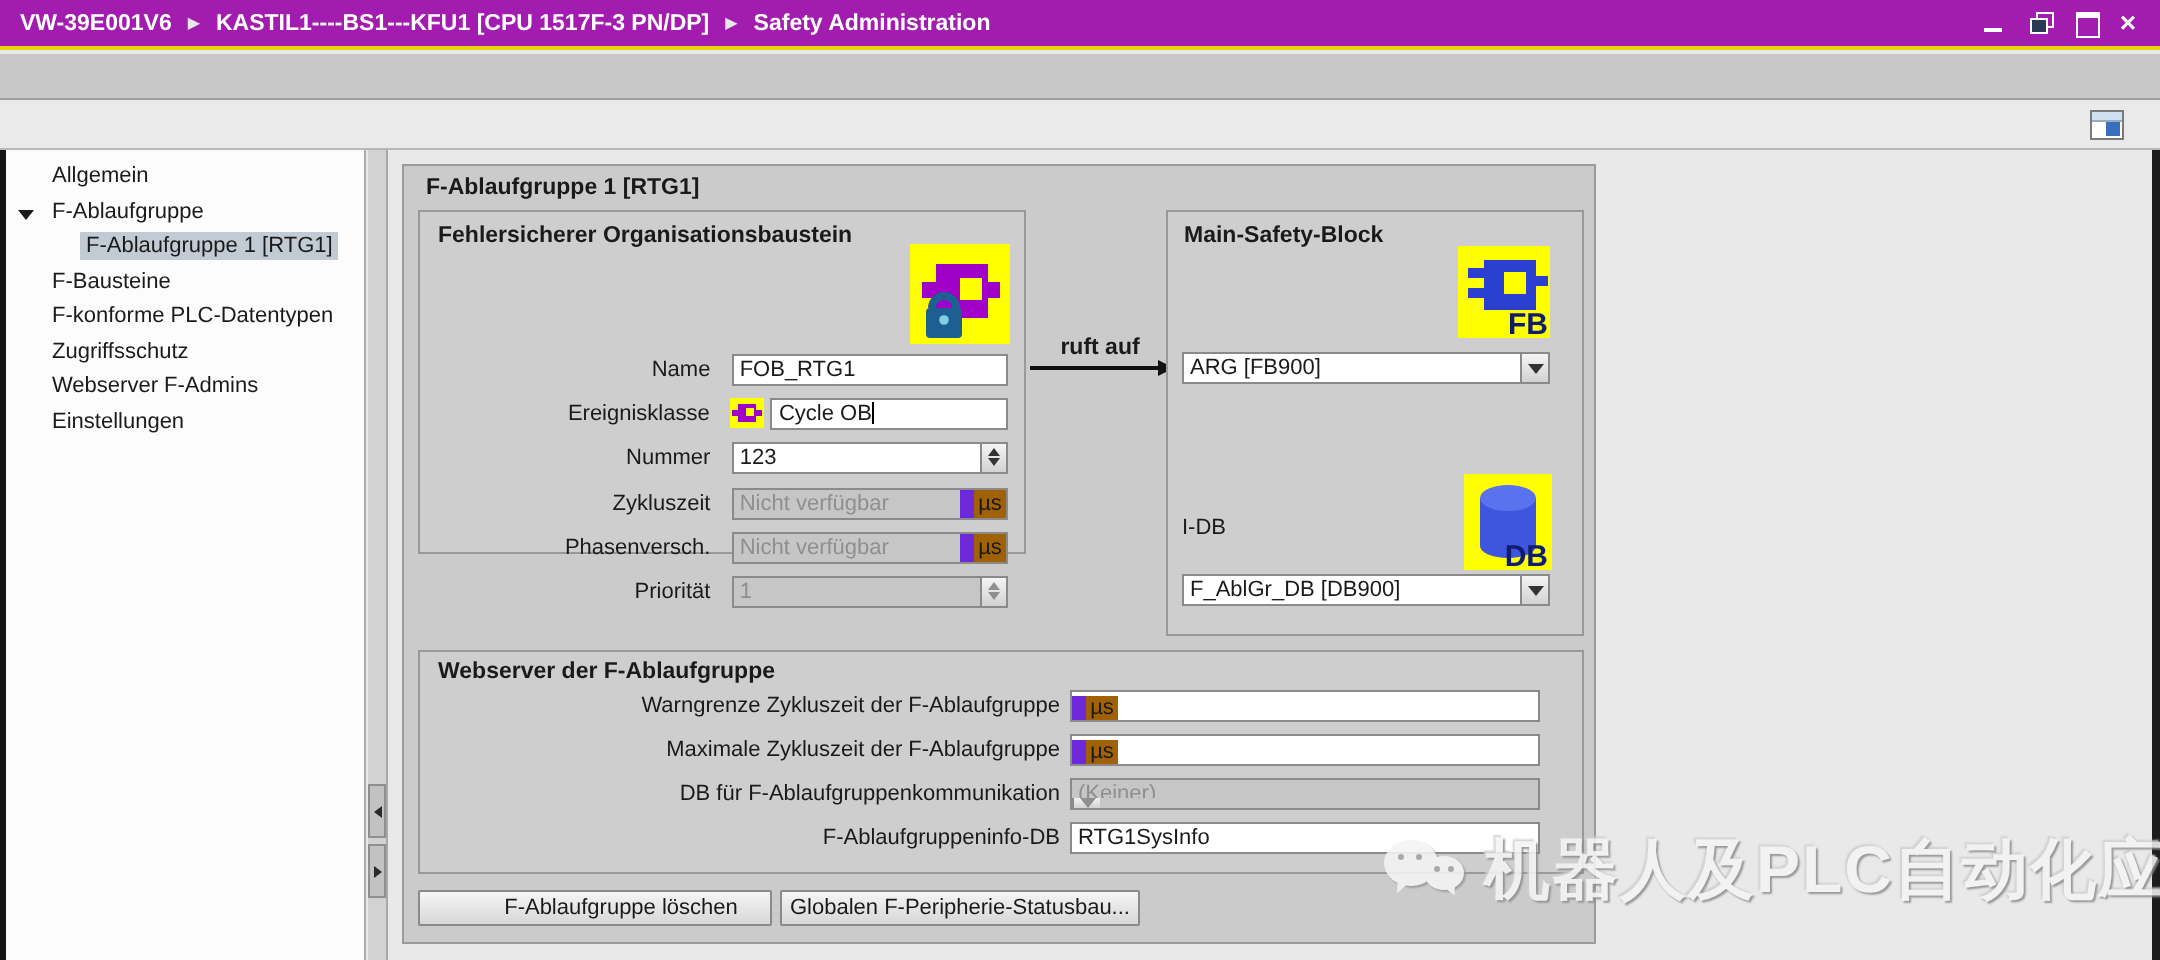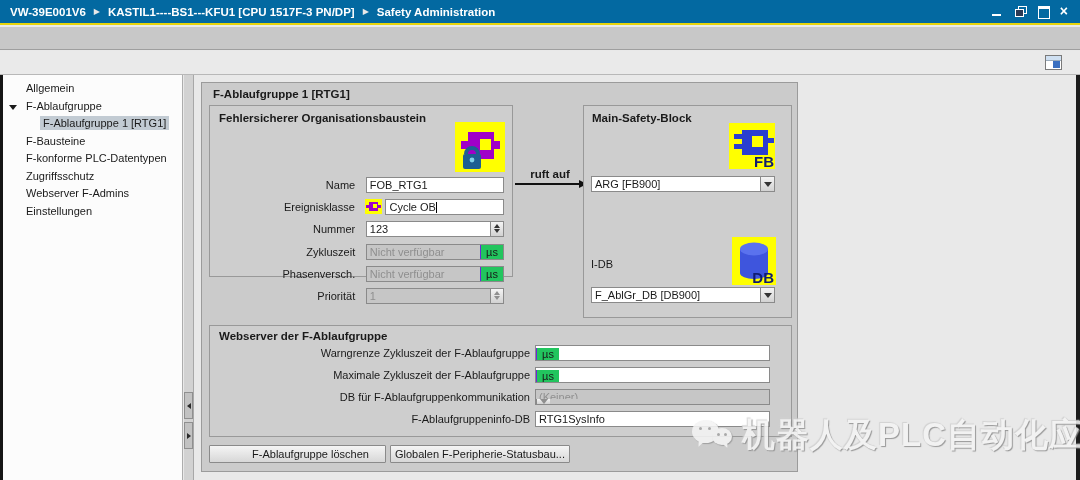--- a/index.html
+++ b/index.html
@@ -2,21 +2,21 @@
 <html><head>
 <meta charset="utf-8">
 <style>
   * { margin:0; padding:0; box-sizing:border-box; }
   html,body { width:1080px; height:480px; overflow:hidden; }
   body { font-family:"Liberation Sans", sans-serif; font-size:11px; color:#1a1a1a; background:#e9e9e9; }
   #app { position:relative; width:1080px; height:480px; background:#e9e9e9; overflow:hidden; }
 
   
   .titlebar { position:absolute; left:0; top:0; width:1080px; height:25px;
-    background:#0369a1; border-bottom:2px solid #e8d40a; display:flex; align-items:center; padding:0 10px; }
+    background:#a21caf; border-bottom:2px solid #e8d40a; display:flex; align-items:center; padding:0 10px; }
   .crumb { color:#ffffff; font-weight:bold; font-size:11.5px; white-space:nowrap; cursor:default; }
   .crumb-sep { color:#e8e8e8; font-size:8px; margin:0 8px; }
   .win-controls { margin-left:auto; display:flex; align-items:center; gap:10px; padding-right:2px; }
   .wc { width:13px; height:11px; position:relative; display:inline-block; }
   .wc-min::after { content:''; position:absolute; left:1px; bottom:1px; width:9px; height:2px; background:#fff; }
   .wc-restore::before { content:''; position:absolute; left:4px; top:0; width:7px; height:6px; border:1px solid #fff; }
   .wc-restore::after  { content:''; position:absolute; left:1px; top:3px; width:7px; height:6px; border:1px solid #fff; background:#2b3a54; }
   .wc-max::before { content:''; position:absolute; left:1px; top:0; width:10px; height:9px; border:1px solid #fff; border-top:3px solid #fff; }
   .wc-close { color:#fff; font-size:14px; line-height:11px; width:auto; font-weight:bold; }
 
@@ -68,21 +68,21 @@
   .field.disabled { background:#c6c6c6; }
   .field.disabled .txt { color:#8f8f8f; }
   .caret { display:inline-block; width:1px; height:11px; background:#000; vertical-align:-2px; }
 
   .spin { width:13px; background:linear-gradient(#f4f4f4,#d2d2d2); border-left:1px solid #8a8a8a;
     display:flex; flex-direction:column; align-items:center; justify-content:center; gap:1px; cursor:pointer; }
   .spin i { width:0; height:0; border-left:3px solid transparent; border-right:3px solid transparent; }
   .spin .up { border-bottom:4px solid #333; } .spin .dn { border-top:4px solid #333; }
   .field.disabled .spin .up { border-bottom-color:#8f8f8f; } .field.disabled .spin .dn { border-top-color:#8f8f8f; }
 
-  .unit { width:23px; background:#22c55e; border-left:1px solid #6d28d9; color:#1a1a1a;
+  .unit { width:23px; background:#a16207; border-left:7px solid #6d28d9; color:#1a1a1a;
     display:flex; align-items:center; justify-content:center; }
 
   .drop { width:14px; background:linear-gradient(#f4f4f4,#d2d2d2); border-left:1px solid #8a8a8a;
     display:flex; align-items:center; justify-content:center; cursor:pointer; }
   .drop i { width:0; height:0; border-left:4px solid transparent; border-right:4px solid transparent; border-top:5px solid #333; }
   .field.disabled .drop i { border-top-color:#8f8f8f; }
 
   
   .ruft { position:absolute; left:313px; top:85px; width:70px; text-align:center; font-weight:bold; font-size:11.5px; }
   .ruft .line { position:relative; margin-top:3px; border-top:2px solid #111; }

